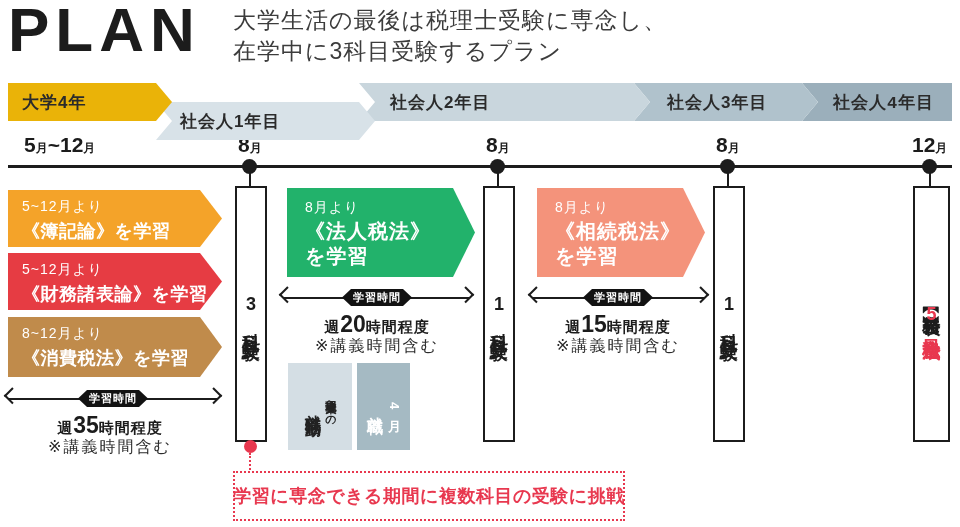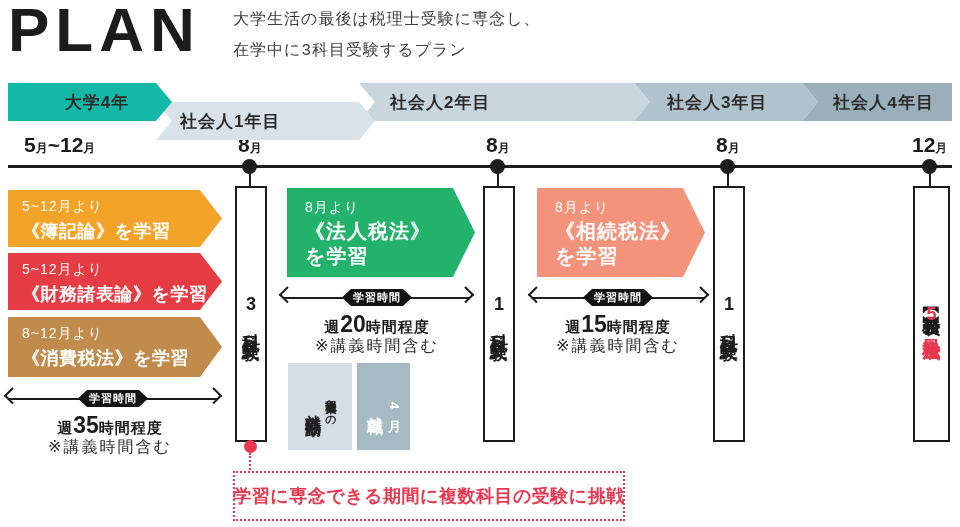--- a/index.html
+++ b/index.html
@@ -2,29 +2,29 @@
 <html><head>
 <meta charset="utf-8">
 <style>
   * { margin:0; padding:0; box-sizing:border-box; }
   body { background:#fff; font-family:"Liberation Sans","DejaVu Sans",sans-serif; }
   .stage { position:relative; width:960px; height:527px; background:#fff; overflow:hidden; }
 
   
   .plan-title { position:absolute; left:8px; top:-2px; font-size:62px; line-height:64px;
     font-weight:bold; letter-spacing:6px; color:#1c1c1c; }
-  .subtitle { position:absolute; left:233px; top:5px; font-size:16px; line-height:31px;
-    color:#3c3c3c; letter-spacing:1px;font-family:Liberation Mono, monospace; }
+  .subtitle { position:absolute; left:233px; top:5px; font-size:23px; line-height:31px;
+    color:#3c3c3c; letter-spacing:1px; }
 
   
   .band { position:absolute; left:0; top:83px; height:38px; width:960px; }
   .seg { position:absolute; top:0; height:38px; display:flex; align-items:center;
     font-size:17px; font-weight:bold; color:#2b2b2b; letter-spacing:1px; }
-  .seg1 { left:8px;   width:164px; background:#14b8a6; z-index:5; padding-left:14px;
-    clip-path:polygon(0 0,calc(100% - 16px) 0,100% 50%,calc(100% - 16px) 100%,0 100%);justify-content:center; }
+  .seg1 { left:8px;   width:164px; background:#eab308; z-index:5; padding-left:14px;
+    clip-path:polygon(0 0,calc(100% - 16px) 0,100% 50%,calc(100% - 16px) 100%,0 100%); }
   .seg2 { left:156px; width:219px; background:#D8E2E8; z-index:4; padding-left:24px;
     clip-path:polygon(0 0,calc(100% - 16px) 0,100% 50%,calc(100% - 16px) 100%,0 100%,16px 50%);margin-top:19px; }
   .seg3 { left:359px; width:291px; background:#C9D6DD; z-index:3; padding-left:31px;
     clip-path:polygon(0 0,calc(100% - 16px) 0,100% 50%,calc(100% - 16px) 100%,0 100%,16px 50%);text-align:right; }
   .seg4 { left:634px; width:184px; background:#B0C2CC; z-index:2; padding-left:33px;
     clip-path:polygon(0 0,calc(100% - 16px) 0,100% 50%,calc(100% - 16px) 100%,0 100%,16px 50%); }
   .seg5 { left:802px; width:150px; background:#9BAFBB; z-index:1; padding-left:31px;
     clip-path:polygon(0 0,100% 0,100% 100%,0 100%,16px 50%);font-family:Liberation Mono, monospace; }
 
   

